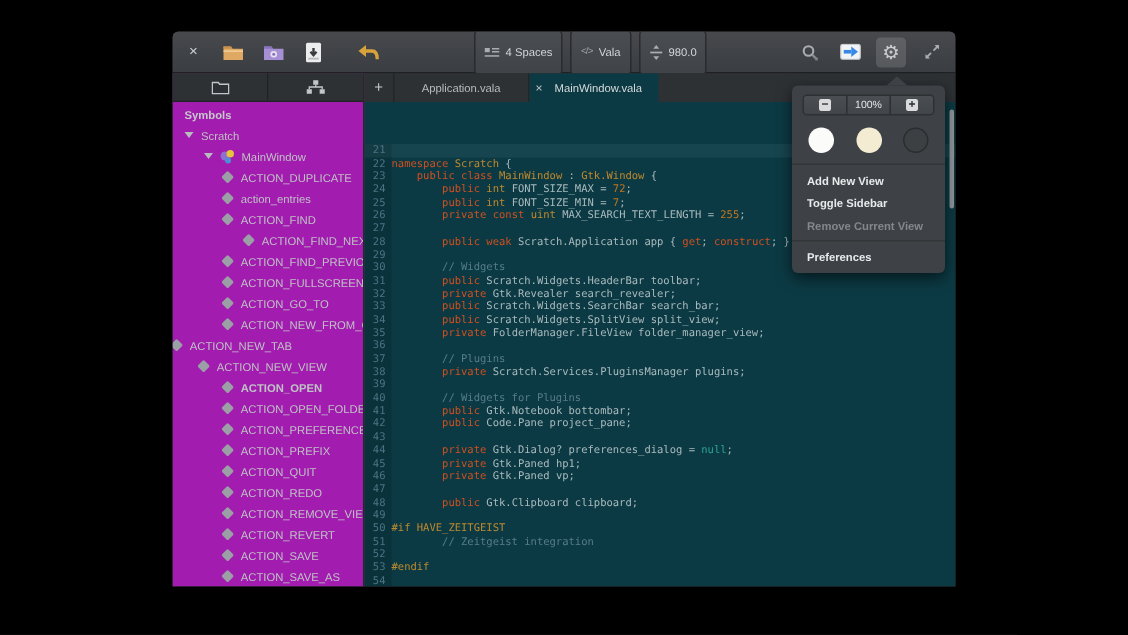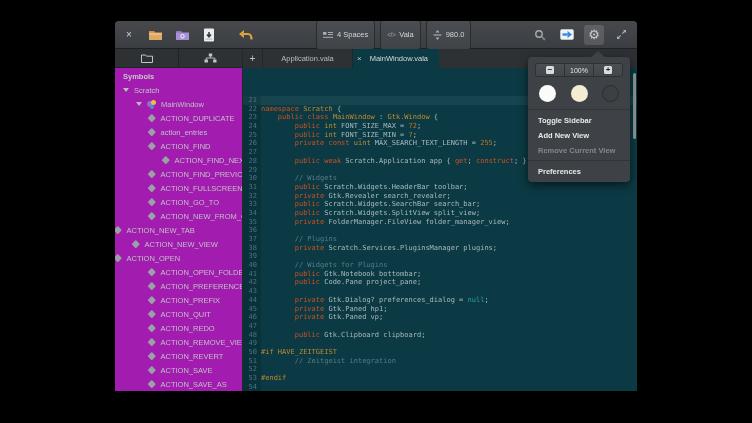--- a/index.html
+++ b/index.html
@@ -269,21 +269,21 @@
               <span>ACTION_NEW_FROM_CLIPBOARD</span>
             </div>
             <div class="tree-row" style="">
               <span class="diamond"></span>
               <span>ACTION_NEW_TAB</span>
             </div>
             <div class="tree-row" style="padding-left: 18px;">
               <span class="diamond"></span>
               <span>ACTION_NEW_VIEW</span>
             </div>
-            <div class="tree-row" style="">
+            <div class="tree-row" style="padding-left: 34px; font-weight: bold;">
               <span class="diamond"></span>
               <span>ACTION_OPEN</span>
             </div>
             <div class="tree-row" style="padding-left: 34px;">
               <span class="diamond"></span>
               <span>ACTION_OPEN_FOLDER</span>
             </div>
             <div class="tree-row" style="padding-left: 34px;">
               <span class="diamond"></span>
               <span>ACTION_PREFERENCES</span>
@@ -386,20 +386,20 @@
         <span class="zoom-glyph">+</span>
       </div>
     </div>
     <div class="schemes">
       <div class="scheme light"></div>
       <div class="scheme sepia"></div>
       <div class="scheme dark"></div>
     </div>
     <div class="menu-sep"></div>
     <div id="menu-items">
+        <div class="menu-item">Add New View</div>
         <div class="menu-item">Toggle Sidebar</div>
-        <div class="menu-item">Add New View</div>
         <div class="menu-item disabled">Remove Current View</div>
         <div class="menu-sep"></div>
         <div class="menu-item">Preferences</div>
       </div>
   </div>
 </div>
 
 </body></html>

